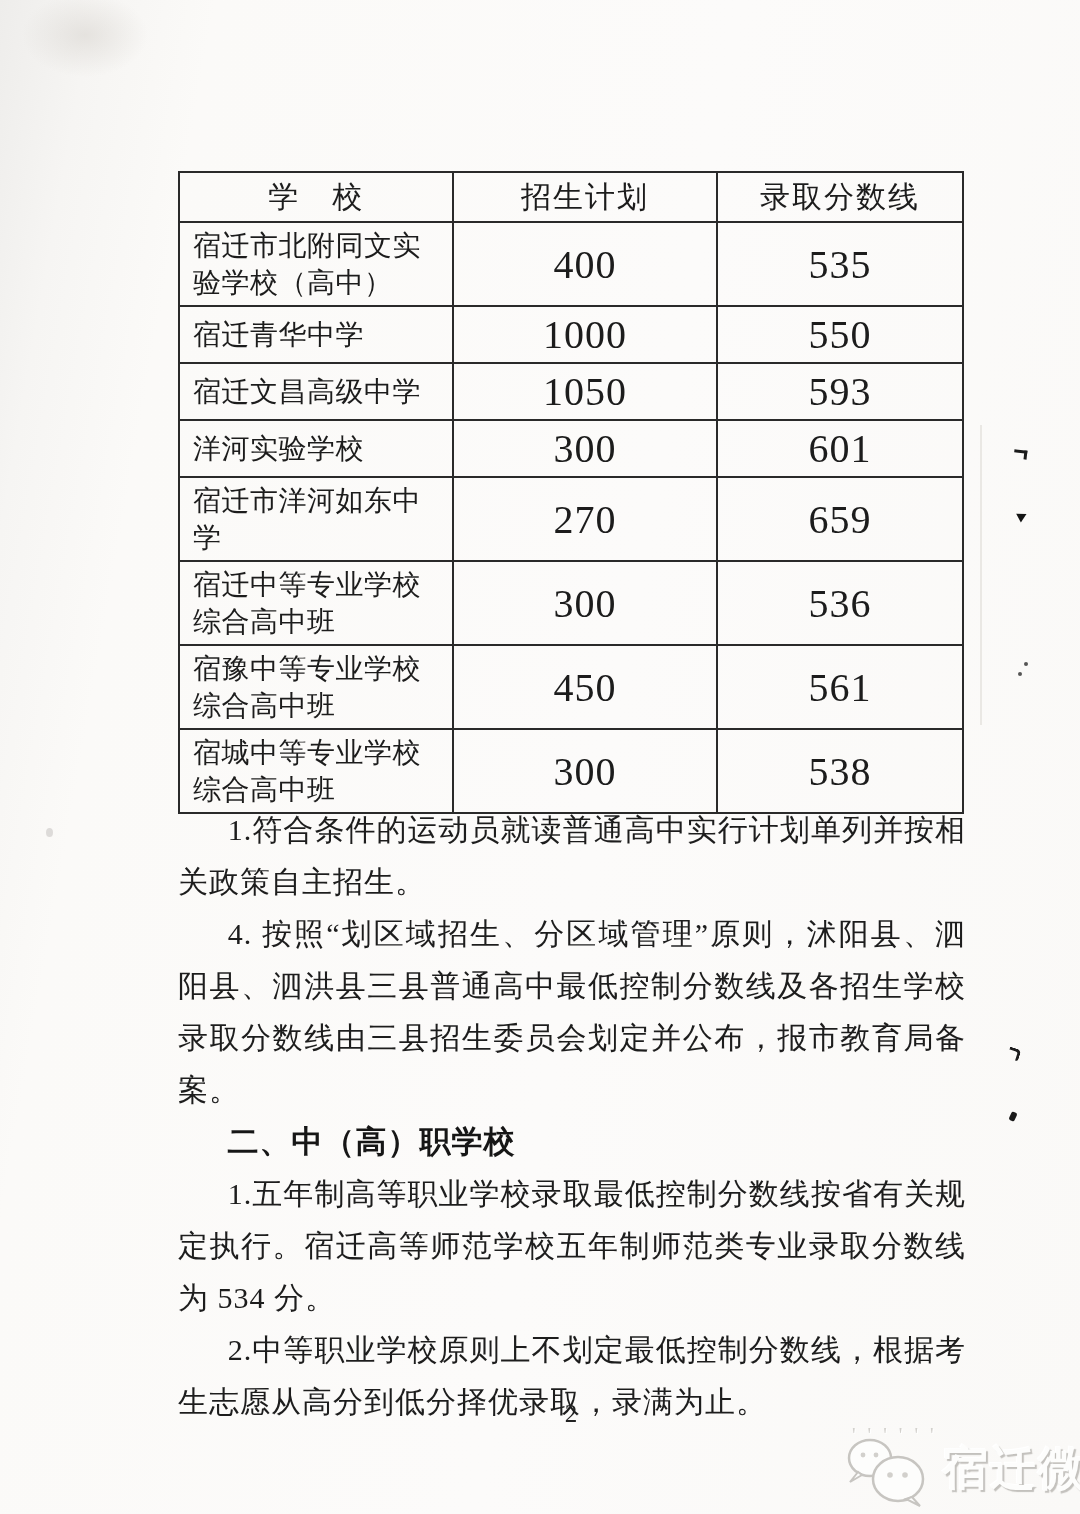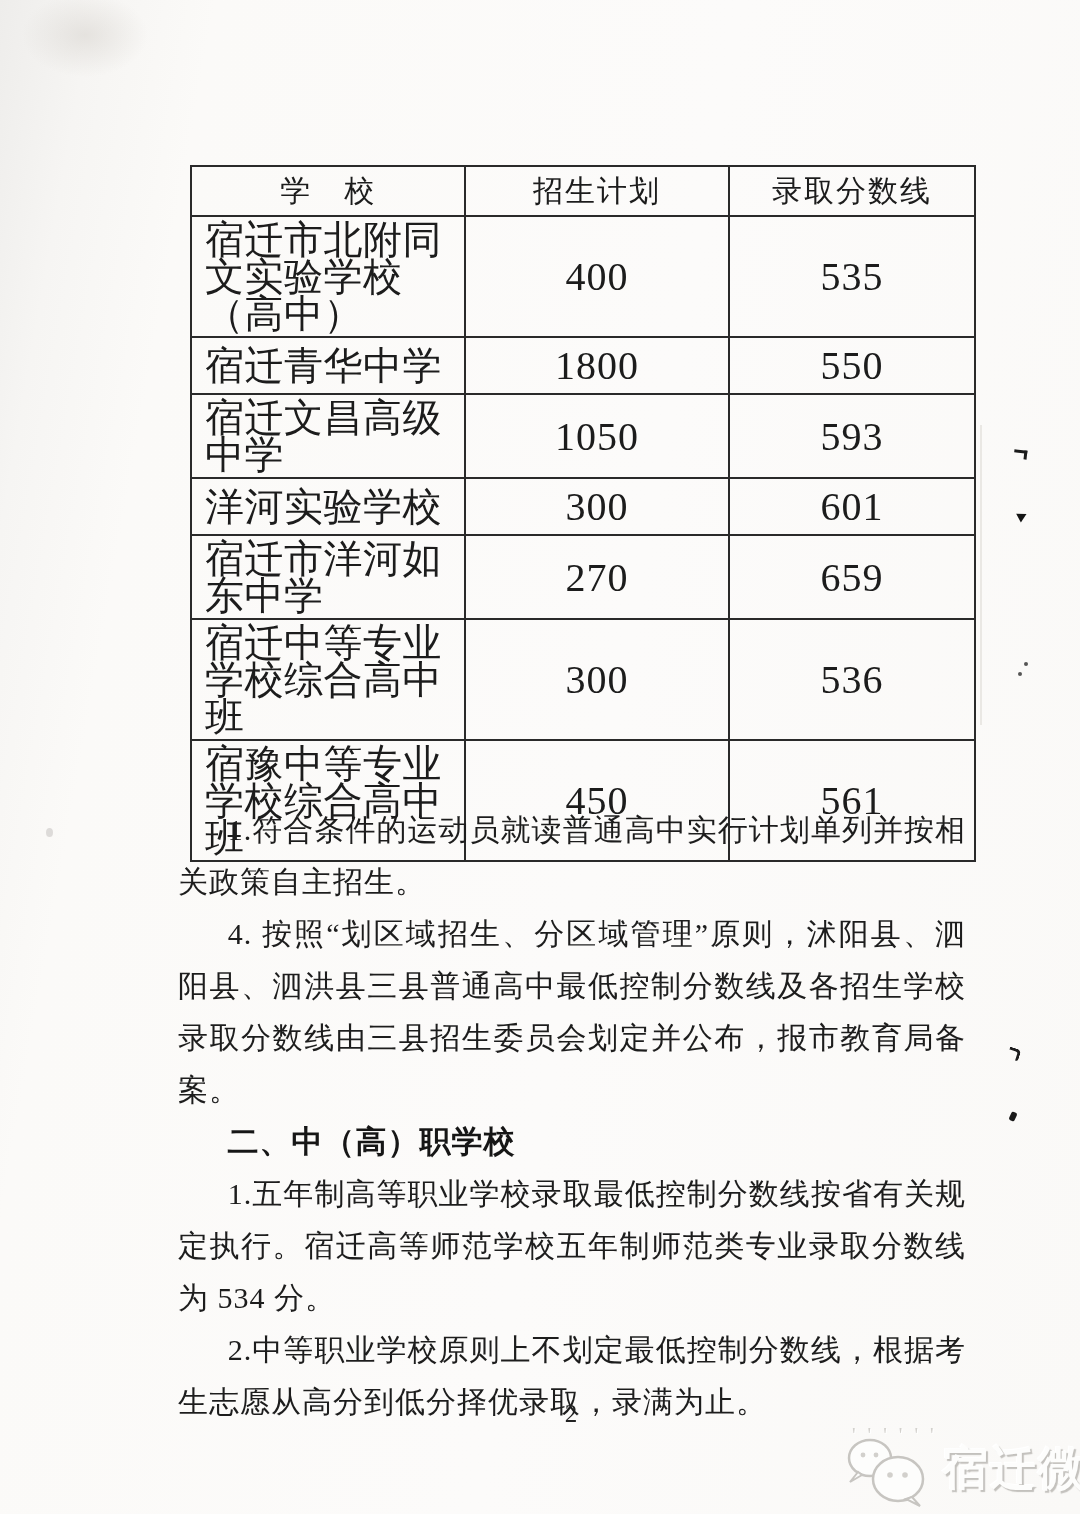--- a/index.html
+++ b/index.html
@@ -5,26 +5,26 @@
   * { margin:0; padding:0; box-sizing:border-box; }
   body { background:#e9e9e9; font-family:"Liberation Serif","DejaVu Serif",serif; }
   .page {
     position:relative; width:1080px; height:1514px; margin:0 auto;
     background:
       radial-gradient(ellipse 90px 60px at 85px 35px, rgba(215,211,206,.55), rgba(215,211,206,0) 70%),
       linear-gradient(100deg, #eeedeb 0%, #f6f5f3 7%, #fbfaf8 16%, #fcfbfa 55%, #faf9f7 100%);
     overflow:hidden; color:#1c1c1c;
   }
   
-  .tbl-wrap { position:absolute; left:178px; top:165px; width:786px;margin-left:12px; }
+  .tbl-wrap { position:absolute; left:178px; top:171px; width:786px; }
   table.score-table { width:100%; border-collapse:collapse; table-layout:fixed; }
   .score-table col.c1 { width:35%; } .score-table col.c2 { width:33.6%; } .score-table col.c3 { width:31.4%; }
   .score-table th, .score-table td { border:2px solid #2a2a2a; vertical-align:middle; }
   .score-table th { height:50px; font-weight:normal; font-size:30px; text-align:center; letter-spacing:2px; }
-  .score-table td { height:52px; font-size:39px; padding:4px 10px; }
+  .score-table td { height:52px; font-size:28px; padding:4px 10px; }
   .score-table td.school { text-align:left; line-height:37px; padding-left:13px; letter-spacing:.5px; }
   .score-table td.num { text-align:center; font-size:40px; letter-spacing:1px; }
   
   .text-block { position:absolute; left:178px; top:804px; width:788px; }
   .para {
     font-size:30px; line-height:52px; text-align:justify;
     text-indent:1.66em; letter-spacing:1px; color:#1d1d1d;
   }
   .heading2 {
     font-size:31px; line-height:52px; font-weight:bold; letter-spacing:1px;
@@ -72,21 +72,21 @@
         </tr>
       </thead>
       <tbody>
         <tr>
           <td class="school">宿迁市北附同文实验学校（高中）</td>
           <td class="num">400</td>
           <td class="num">535</td>
         </tr>
         <tr>
           <td class="school">宿迁青华中学</td>
-          <td class="num">1800</td>
+          <td class="num">1000</td>
           <td class="num">550</td>
         </tr>
         <tr>
           <td class="school">宿迁文昌高级中学</td>
           <td class="num">1050</td>
           <td class="num">593</td>
         </tr>
         <tr>
           <td class="school">洋河实验学校</td>
           <td class="num">300</td>
@@ -99,20 +99,25 @@
         </tr>
         <tr>
           <td class="school">宿迁中等专业学校综合高中班</td>
           <td class="num">300</td>
           <td class="num">536</td>
         </tr>
         <tr>
           <td class="school">宿豫中等专业学校综合高中班</td>
           <td class="num">450</td>
           <td class="num">561</td>
+        </tr>
+        <tr>
+          <td class="school">宿城中等专业学校综合高中班</td>
+          <td class="num">300</td>
+          <td class="num">538</td>
         </tr>
       </tbody>
     </table>
   </div>
 
   <div class="text-block">
     <p class="para">1.符合条件的运动员就读普通高中实行计划单列并按相关政策自主招生。</p>
     <p class="para">4. 按照“划区域招生、分区域管理”原则，沭阳县、泗阳县、泗洪县三县普通高中最低控制分数线及各招生学校录取分数线由三县招生委员会划定并公布，报市教育局备案。</p>
     <p class="heading2">二、中（高）职学校</p>
     <p class="para">1.五年制高等职业学校录取最低控制分数线按省有关规定执行。宿迁高等师范学校五年制师范类专业录取分数线为 534 分。</p>

